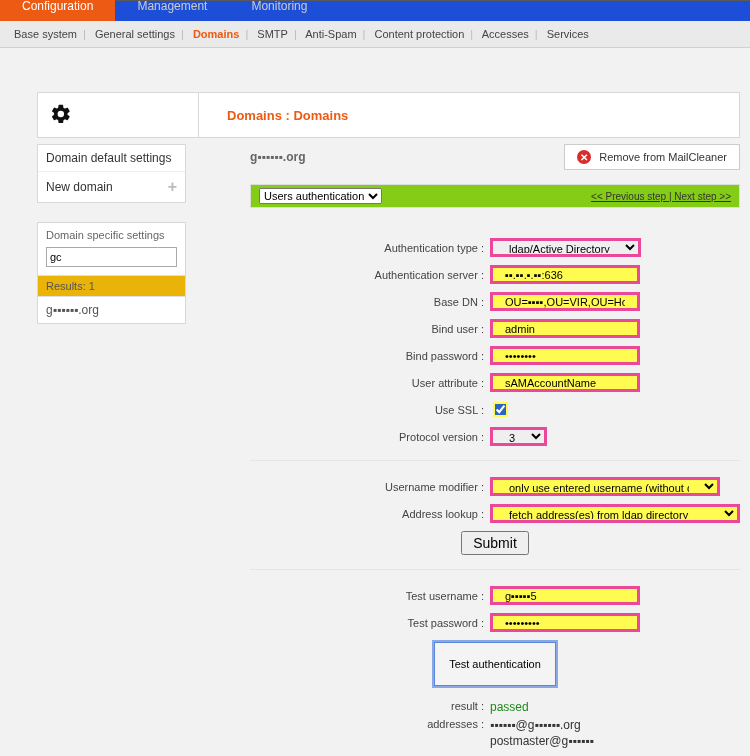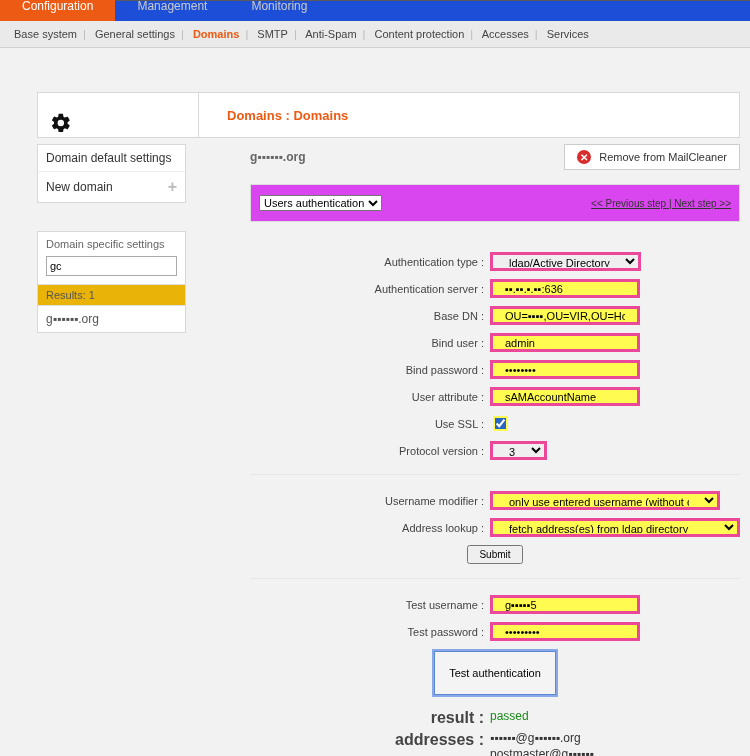--- a/index.html
+++ b/index.html
@@ -34,21 +34,21 @@
   }
   .subnav .sep { color: #bbb; padding: 0 6px; }
   .subnav .link { color: #444; cursor: pointer; }
   .subnav .link.active { color: #ec5a14; font-weight: bold; }
   .pagehead {
     display: flex;
     background: #fff;
     border: 1px solid #d8d8d8;
     margin: 44px 10px 6px 37px;
     height: 46px;
-    align-items: flex-end;
+    align-items: center;
   }
   .pagehead .gearbox {
     width: 160px;
     display:flex;
     align-items:center;
     padding-left: 12px;
   }
   .pagehead .titlebox {
     flex: 1;
     border-left: 1px solid #d8d8d8;
@@ -73,21 +73,21 @@
     border: 1px solid #d8d8d8;
   }
   .siderow {
     padding: 6px 8px;
     border-bottom: 1px solid #eee;
     display:flex; justify-content:space-between; align-items:center;
     cursor:pointer;
   }
   .siderow:last-child { border-bottom: none; }
   .plus { color:#bbb; font-size:16px; font-weight:bold; }
-  .sidebox2 { margin-top: 28px; }
+  .sidebox2 { margin-top: 19px; }
   .sidebox2 .sidehead {
     padding: 6px 8px; color:#666; font-size:11px;
   }
   .searchrow { padding: 0 8px 8px 8px; }
   .searchrow input {
     width: 100%; height: 20px; font-size:11px; padding:1px 3px;
     border:1px solid #aaa;
   }
   .resrow {
     background:#eab308; padding:4px 8px; font-size:11px; color:#555;
@@ -102,21 +102,21 @@
   .domtitle { font-weight:bold; color:#666; }
   .removebtn {
     border:1px solid #ccc; background:#fff; padding:5px 12px;
     display:flex; align-items:center; gap:8px; cursor:pointer; font-size:11px;
   }
   .removebtn .x {
     width:14px;height:14px;border-radius:50%;background:#d92c2c;color:#fff;
     display:inline-flex;align-items:center;justify-content:center;font-size:10px;font-weight:bold;
   }
   .wizbar {
-    background:#d946ef; border:1px solid #ddd; padding:10px 8px;
+    background:#84cc16; border:1px solid #ddd; padding:3px 8px;
     display:flex; justify-content:space-between; align-items:center;
     margin-bottom: 30px;
   }
   .wizbar select { font-size:11px; }
   .wizlinks { font-size:10px; text-decoration:underline; color:#333; }
   .wizlinks span { cursor:pointer; }
   .formrow {
     display:flex; align-items:center; margin-bottom:8px;
   }
   .formrow .lbl {
@@ -125,28 +125,28 @@
   .formrow .val { flex:1; text-align:left; }
   .hl { background: #fffb51; }
   .txt {
     width: 150px; height:19px; font-size:11px; padding:1px 12px; border:3px solid #ec4899;
   }
   select.txt { width:auto; min-width:88px; }
   .txt.wide { width: 230px; }
   .txt.vwide { width: 250px; }
   hr.sep { border:none; border-top:1px solid #e5e5e5; margin: 14px 0 16px 0; }
   .submitrow { text-align:center; margin-top:6px; }
-  button.sub { font-size:10px; padding:2px 10px; }
+  button.sub { font-size:14px; padding:2px 10px; }
   .hlchk { outline:2px solid #fffb51; outline-offset:-1px; accent-color:#2b64c7; }
   .testbtn-wrap { text-align:center; margin: 10px 0 14px 0; }
   button.testbtn {
     font-size:11px; padding:15px 14px; border:1px solid #5a89d6;
     outline:2px solid #8aa8e8; outline-offset:0; background:#f4f4f4;
   }
-  .reslbl { width:240px; text-align:right; padding-right:6px; color:#444; font-size:16px; display:inline-block;font-weight:bold;}
+  .reslbl { width:240px; text-align:right; padding-right:6px; color:#444; font-size:11px; display:inline-block;}
   .reswrap { display:flex; margin-top:4px;}
   .passed { color:#1a8a1a; }
   .addrcol { display:flex; flex-direction:column; gap:2px; }
 </style>
 </head>
 <body>
 
 <div class="topnav">
   <div class="tab active">Configuration</div>
   <div class="tab">Management</div>

